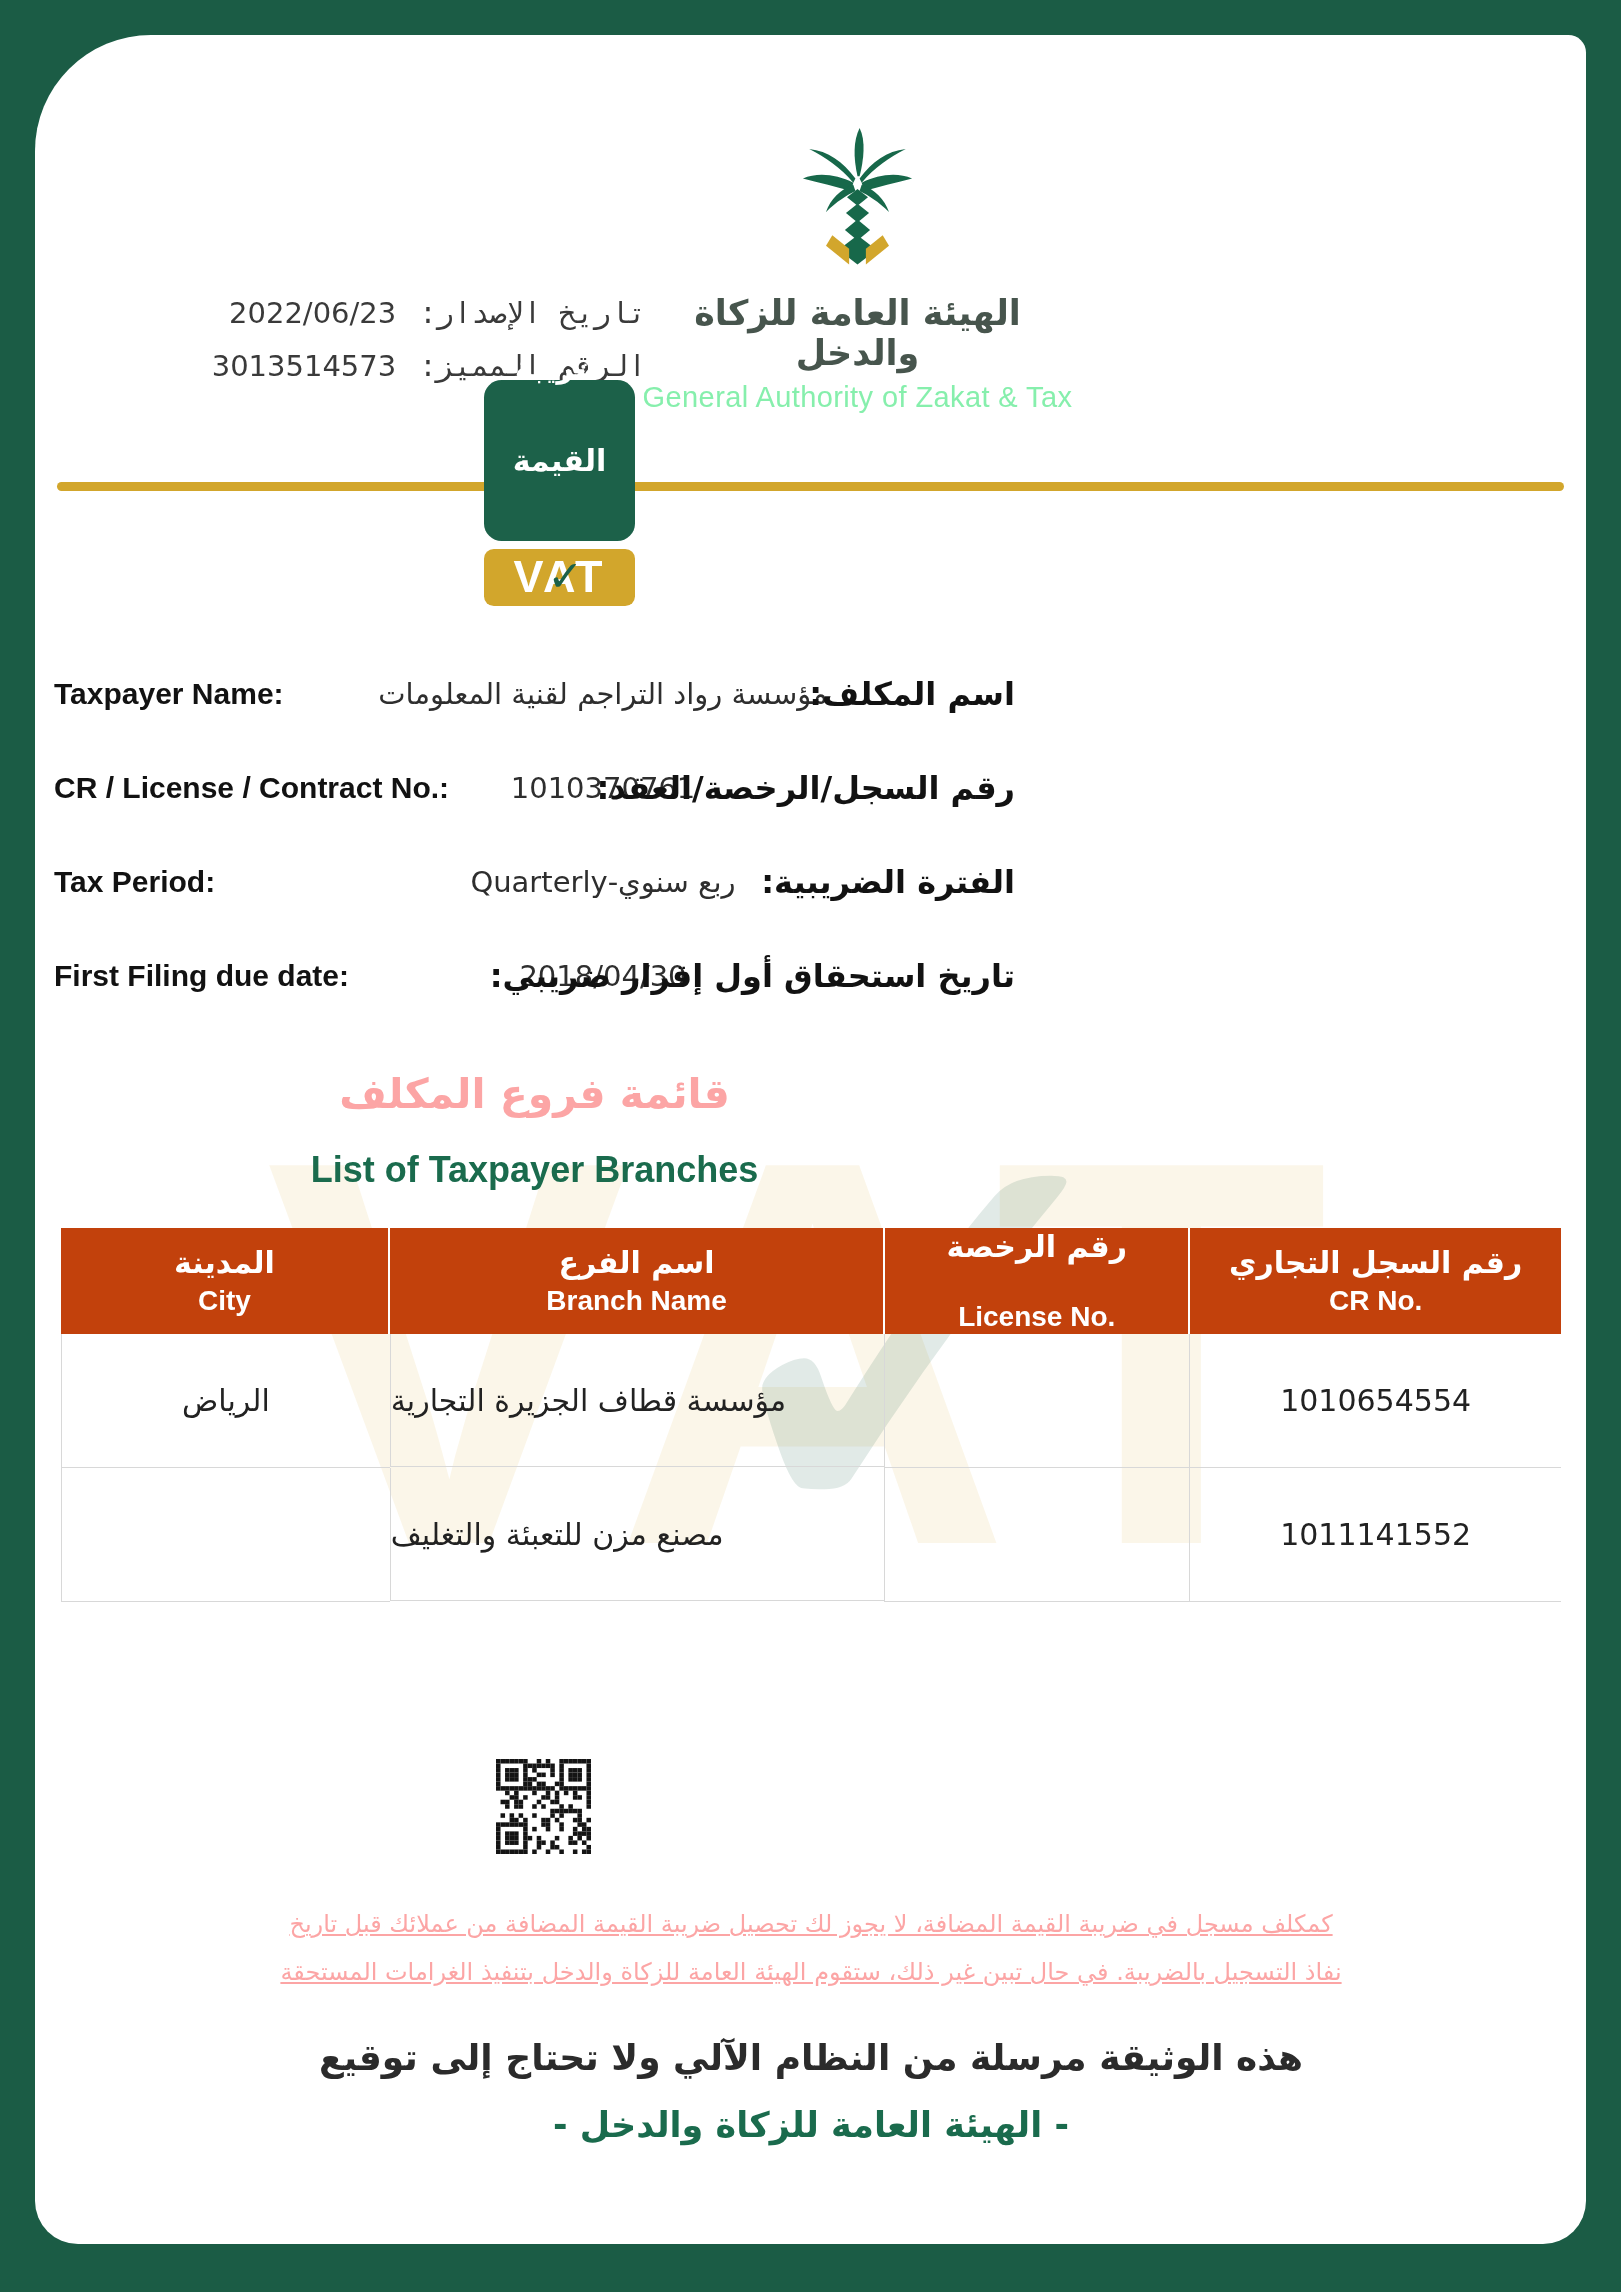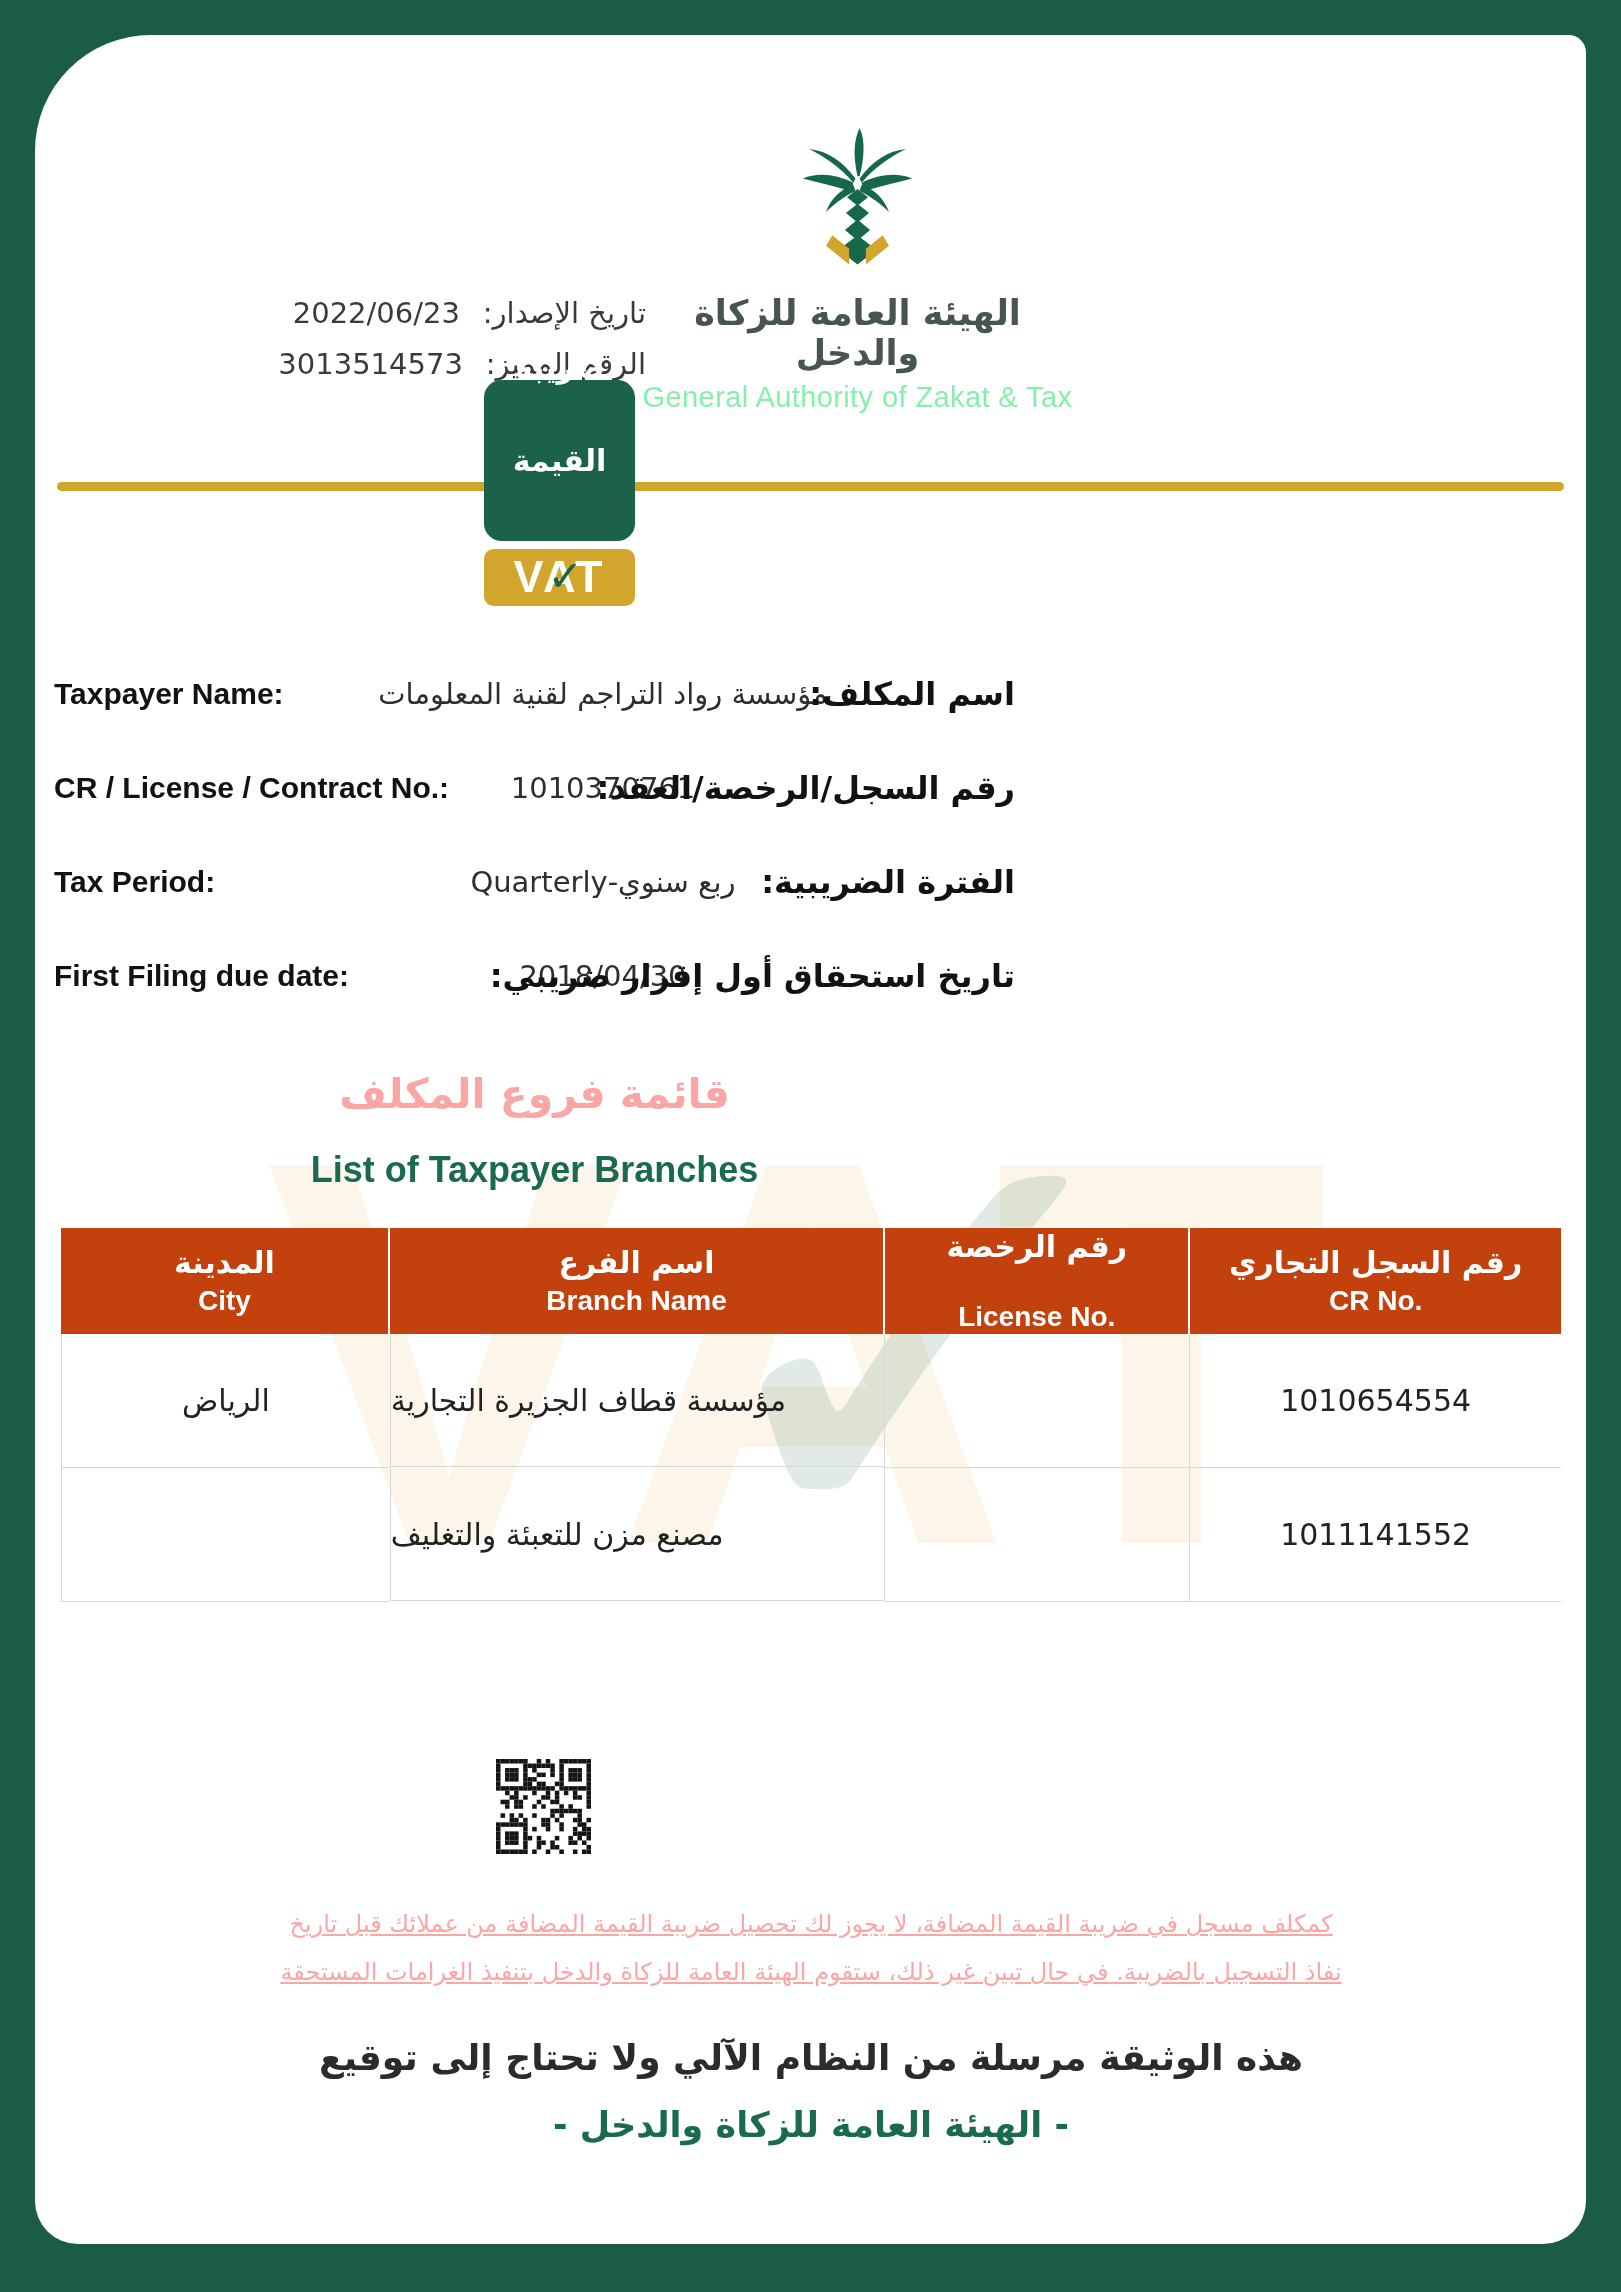--- a/index.html
+++ b/index.html
@@ -13,21 +13,21 @@
   .barcode{left:127px;top:145px;width:267px;height:116px;
     background:repeating-linear-gradient(90deg,#161616 0 2px,#fff 2px 3.9px,#161616 3.9px 6.9px,#fff 6.9px 8.8px,
       #161616 8.8px 9.8px,#fff 9.8px 14.7px,#161616 14.7px 17.6px,#fff 17.6px 19.6px,#161616 19.6px 20.6px,#fff 20.6px 24.5px);}
   .barcode-number{position:absolute;bottom:0;left:50%;transform:translateX(-50%);
     background:#fff;padding:1px 7.8px;font-family:"DejaVu Sans Mono",monospace;
     font-size:22.5px;letter-spacing:2.9px;color:#111;white-space:nowrap;}
 
   
   .meta{left:176px;top:296px;width:470px;direction:rtl;color:#3a3a3a;font-size:29px;}
   .meta .line{margin-bottom:16.7px;white-space:nowrap;}
-  .meta .lbl{font-weight:400;}
+  .meta .lbl{font-weight:400;font-family:Liberation Mono, monospace;}
   .meta .val{margin-right:13.7px;color:#3a3a3a;}
 
   
   .authority{left:642px;top:118px;width:431px;text-align:center;}
   .authority svg{display:block;margin:0 auto;}
   .authority-ar{font-size:35px;font-weight:700;color:#47554d;margin-top:9.8px;}
   .authority-en{font-size:29px;color:#86efac;margin-top:7.8px;letter-spacing:0.4px;
     font-family:"Liberation Sans","DejaVu Sans",sans-serif;}
 
   

